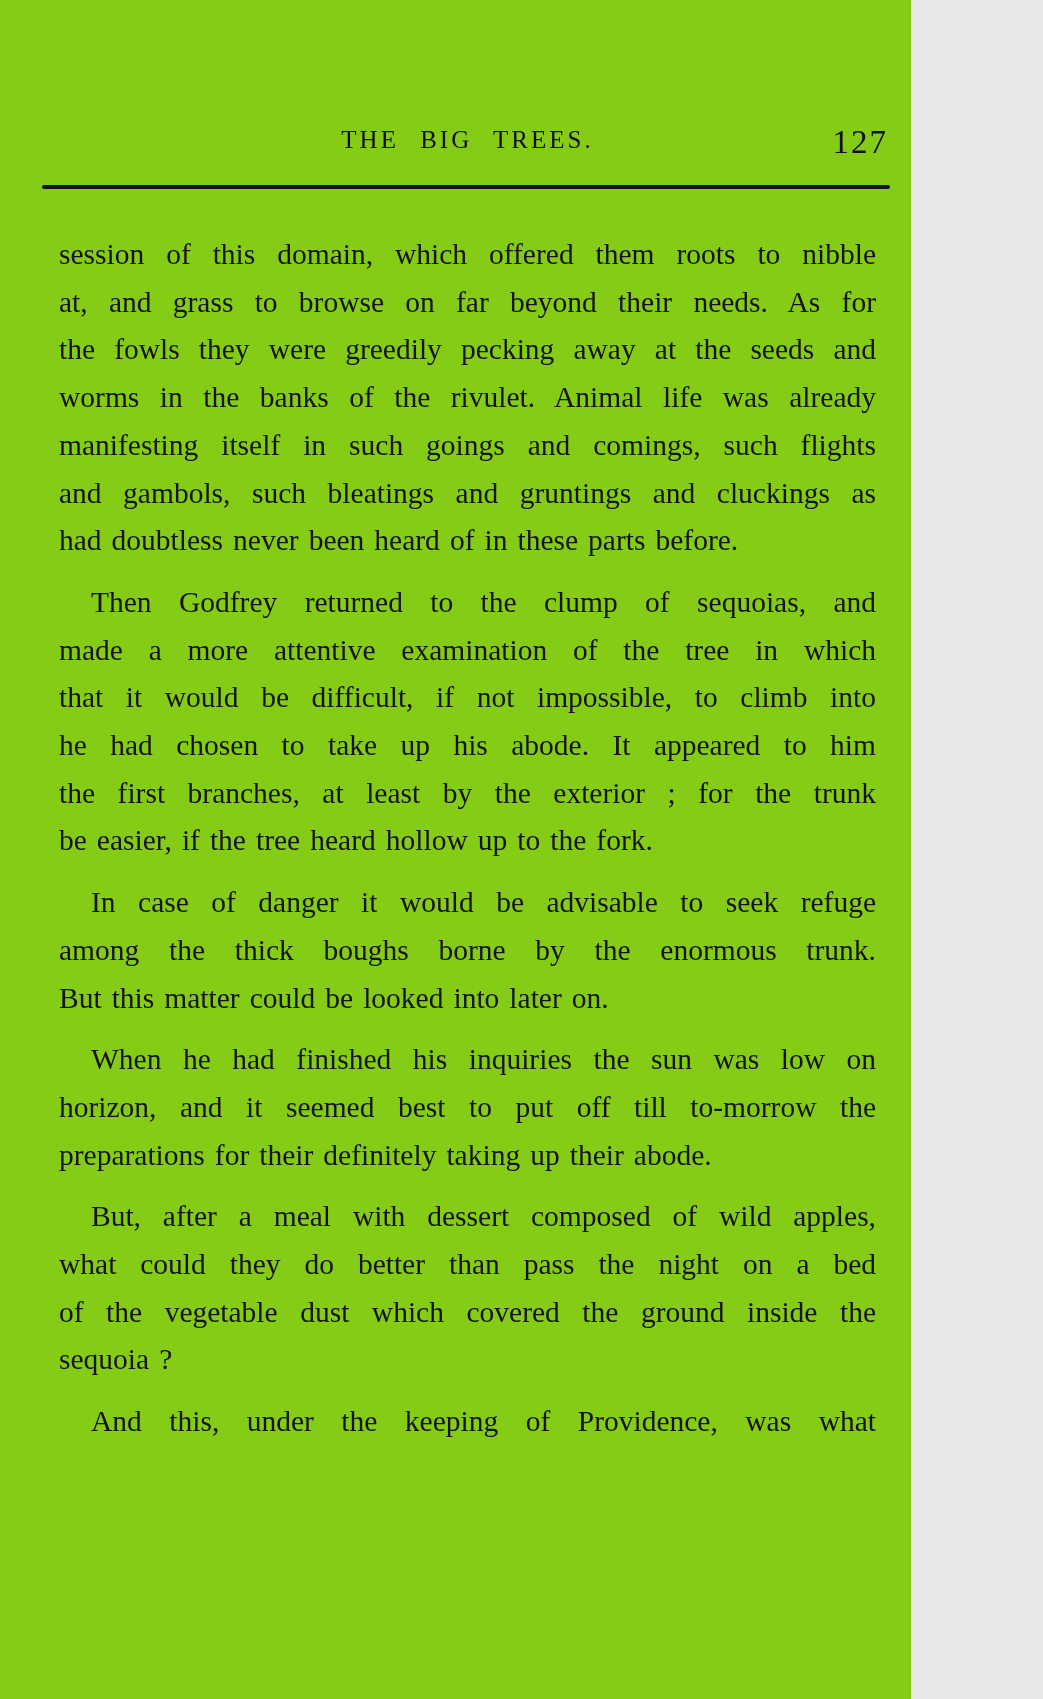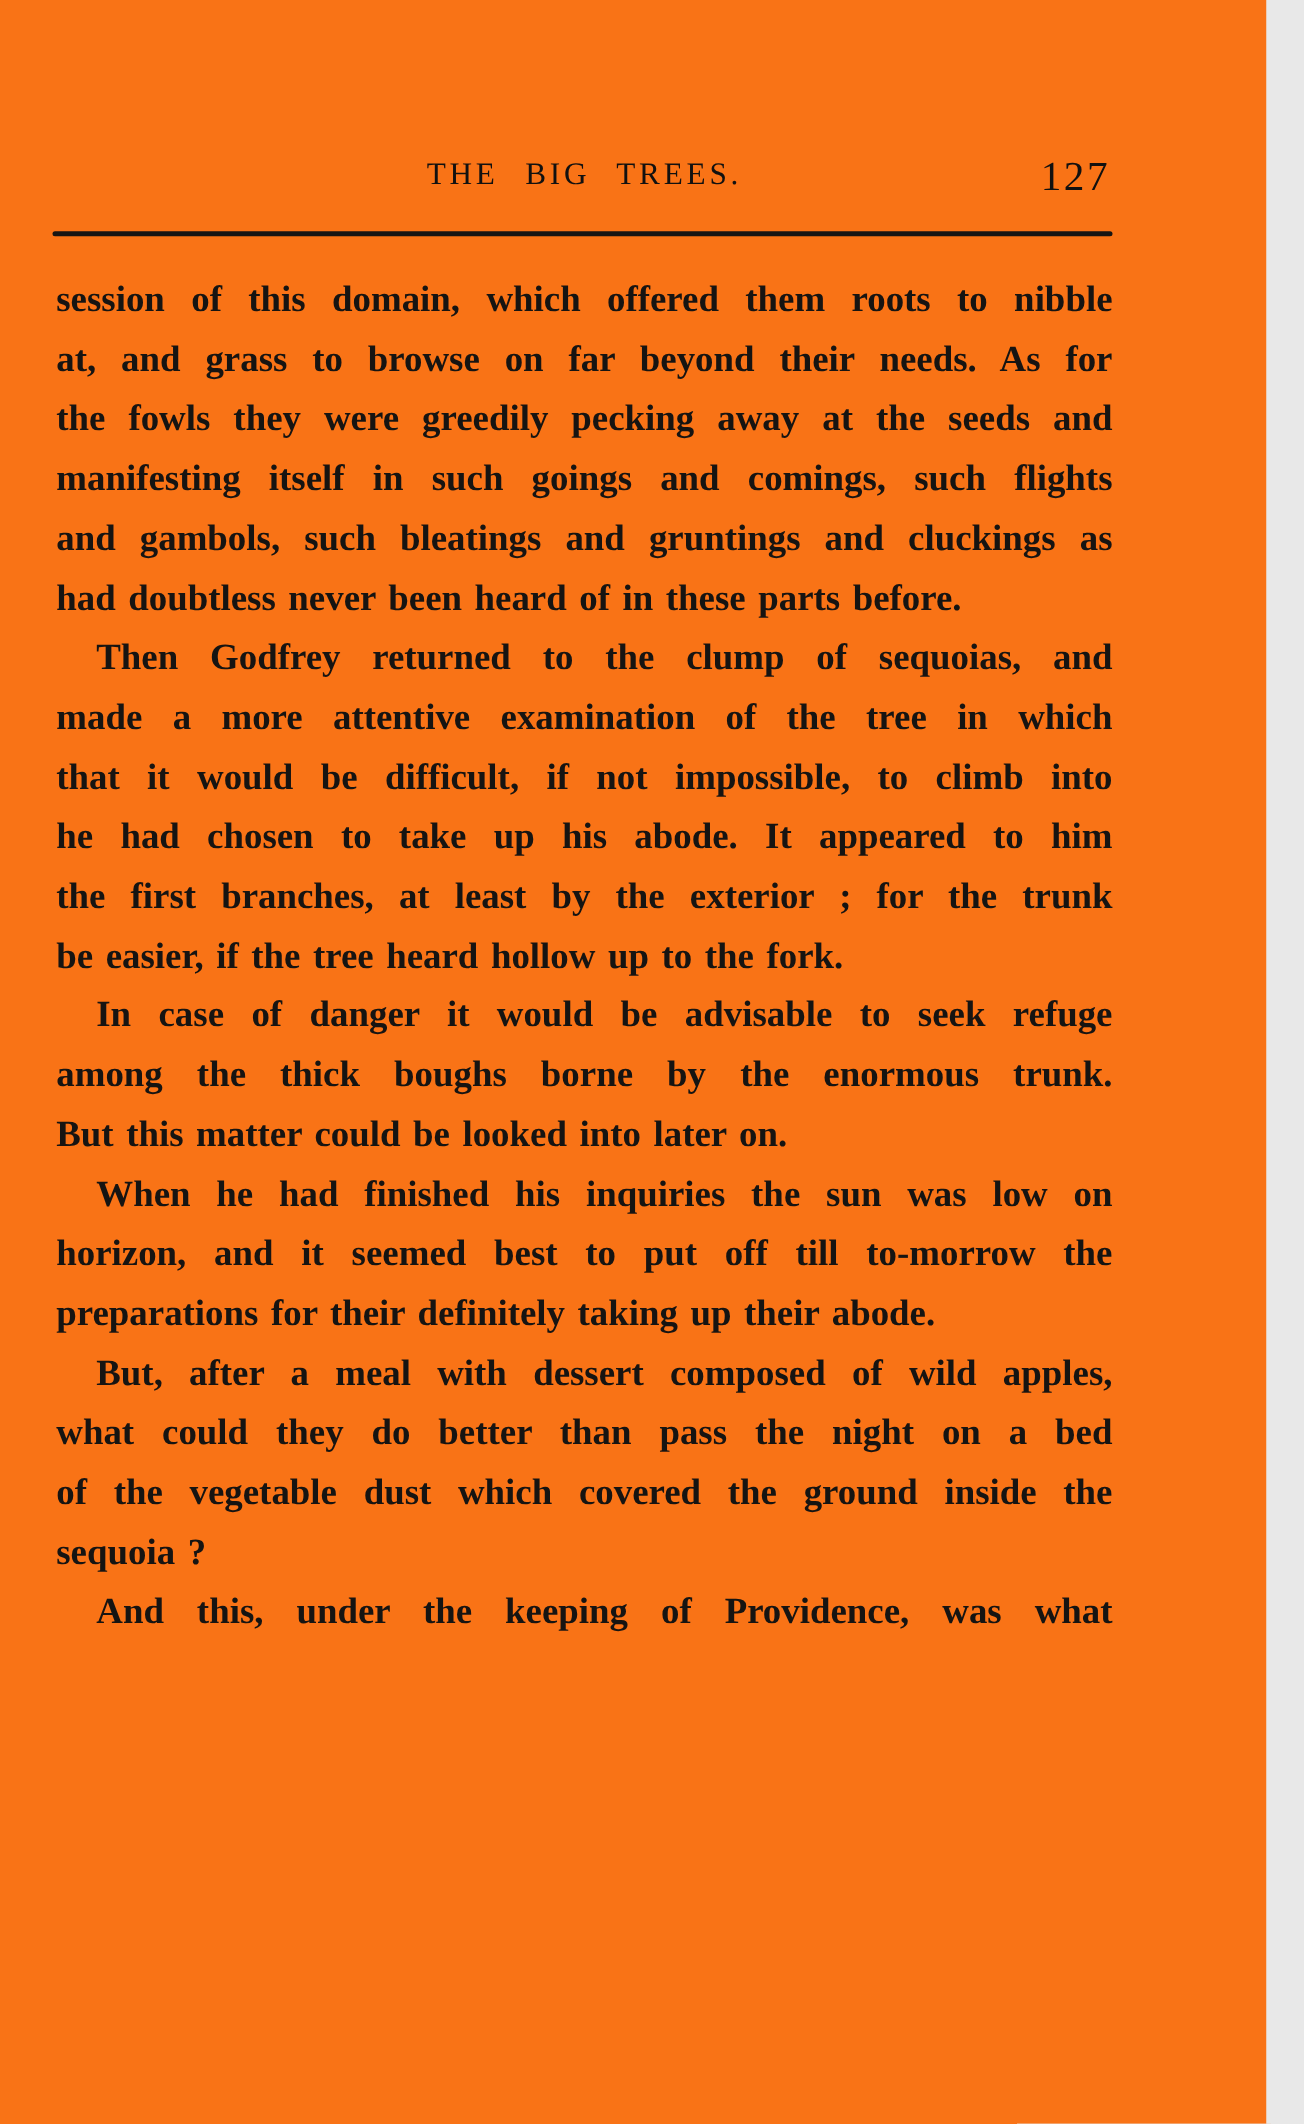--- a/index.html
+++ b/index.html
@@ -2,23 +2,23 @@
 <html><head>
 <meta charset="utf-8">
 <style>
   html, body {
     margin: 0;
     padding: 0;
     background: #e8e8e8;
   }
   .page {
     position: relative;
-    width: 1013px;
+    width: 911px;
     height: 1699px;
-    background: #f97316;
+    background: #84cc16;
     font-family: "Liberation Serif", "DejaVu Serif", serif;
     color: #161412;
     overflow: hidden;
   }
   .header-row {
     position: absolute;
     top: 126px;
     left: 45px;
     width: 845px;
     height: 40px;
@@ -52,21 +52,21 @@
   }
   .page-body {
     position: absolute;
     top: 217px;
     left: 45px;
     width: 845px;
     font-size: 29.5px;
     line-height: 47.7px;
     word-spacing: 0.09em;
   }
-  .paragraph { margin: 0; font-weight: bold; }
+  .paragraph { margin: 14px; }
   .line {
     white-space: nowrap;
     text-align: left;
   }
   .line.j {
     white-space: normal;
     text-align: justify;
     text-align-last: justify;
   }
   .line.ind {
@@ -84,20 +84,21 @@
   </div>
 
   <div class="divider-rule"></div>
 
   <div class="page-body">
 
     <div class="paragraph">
       <div class="line j">session of this domain, which offered them roots to nibble</div>
       <div class="line j">at, and grass to browse on far beyond their needs.  As for</div>
       <div class="line j">the fowls they were greedily pecking away at the seeds and</div>
+      <div class="line j">worms in the banks of the rivulet.  Animal life was already</div>
       <div class="line j">manifesting itself in such goings and comings, such flights</div>
       <div class="line j">and gambols, such bleatings and gruntings and cluckings as</div>
       <div class="line">had doubtless never been heard of in these parts before.</div>
     </div>
 
     <div class="paragraph">
       <div class="line j ind">Then Godfrey returned to the clump of sequoias, and</div>
       <div class="line j">made a more attentive examination of the tree in which</div>
       <div class="line j">that it would be difficult, if not impossible, to climb into</div>
       <div class="line j">he had chosen to take up his abode.  It appeared to him</div>

